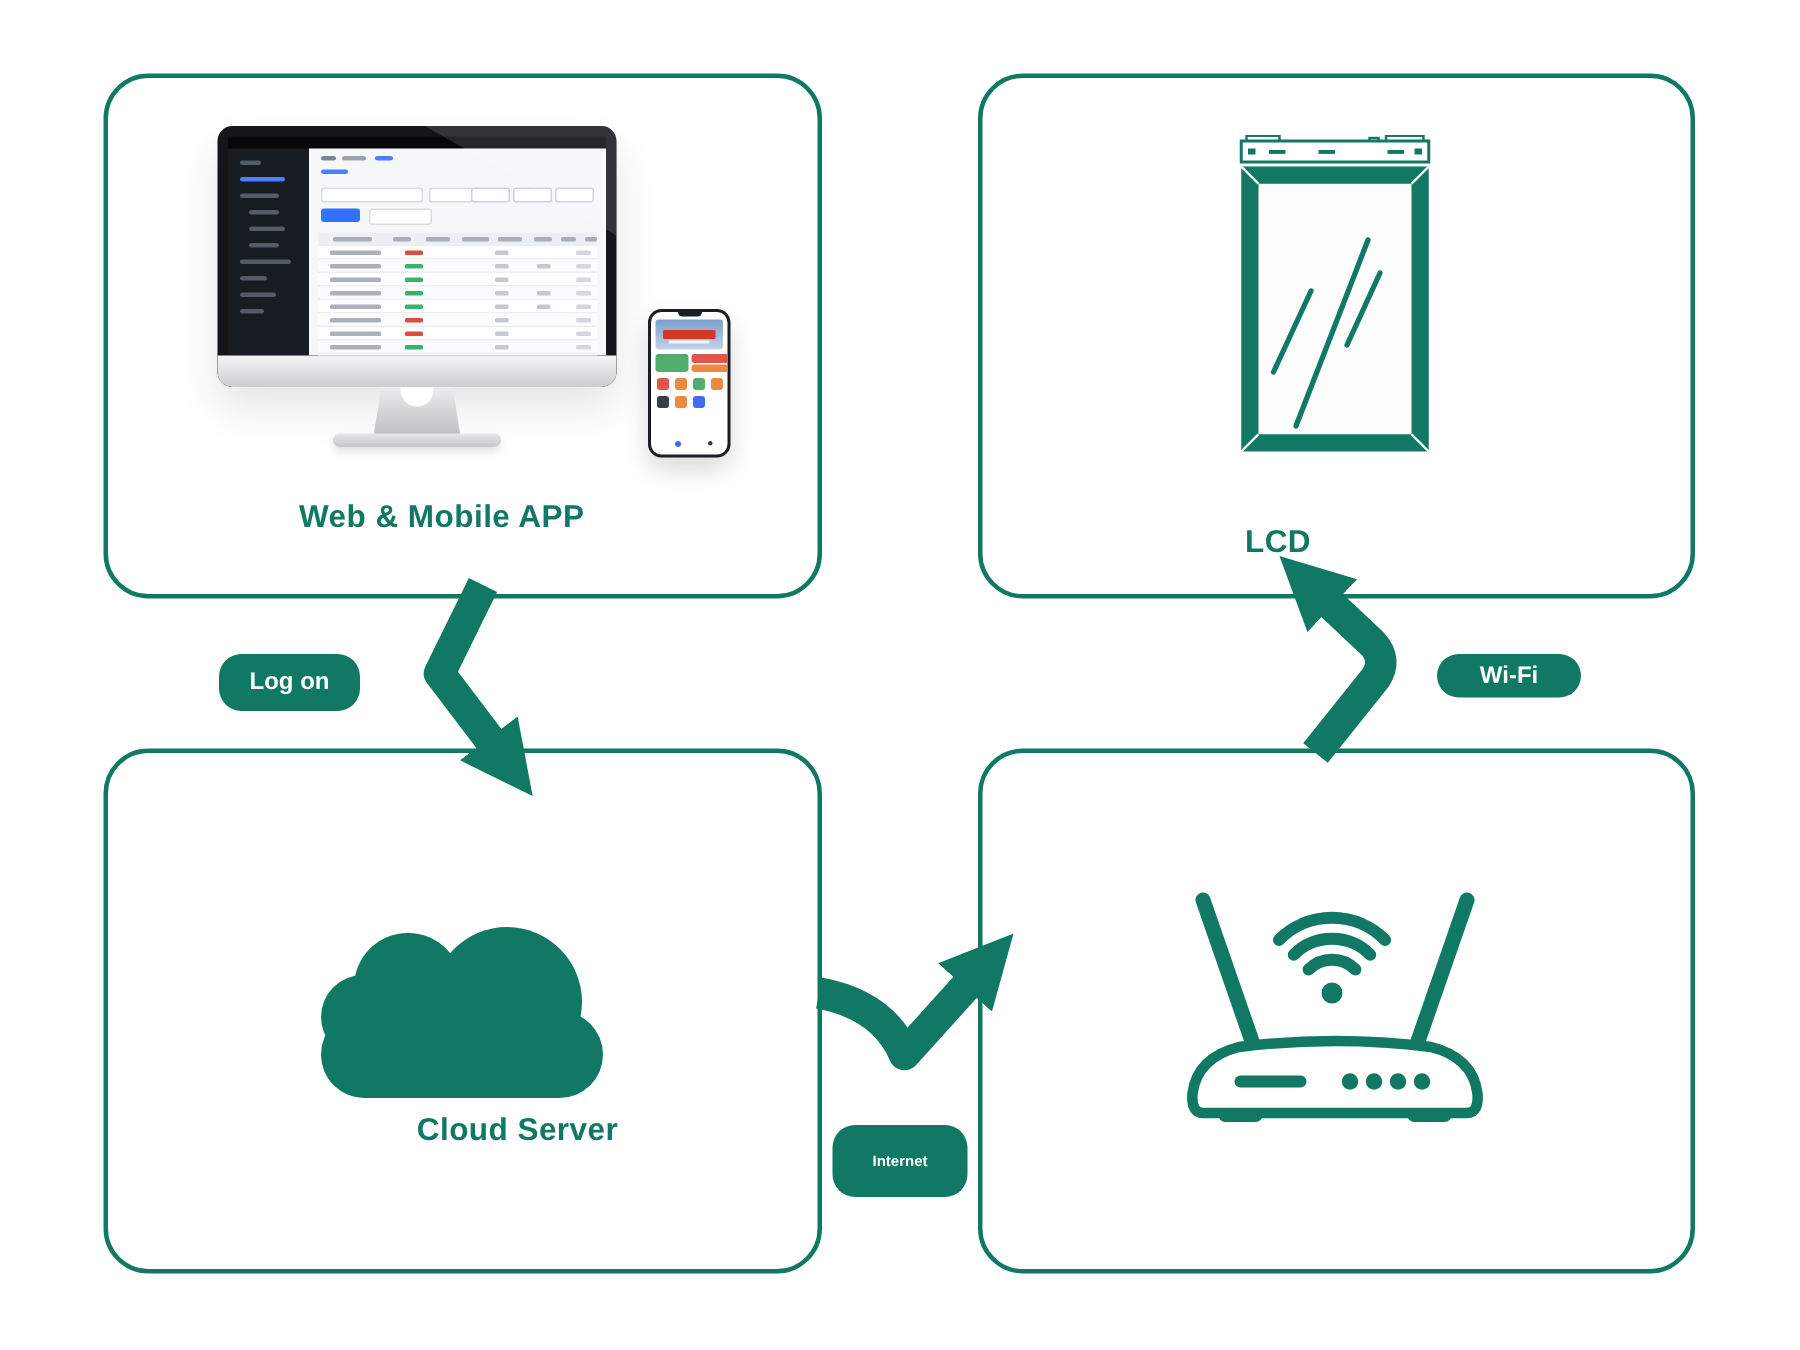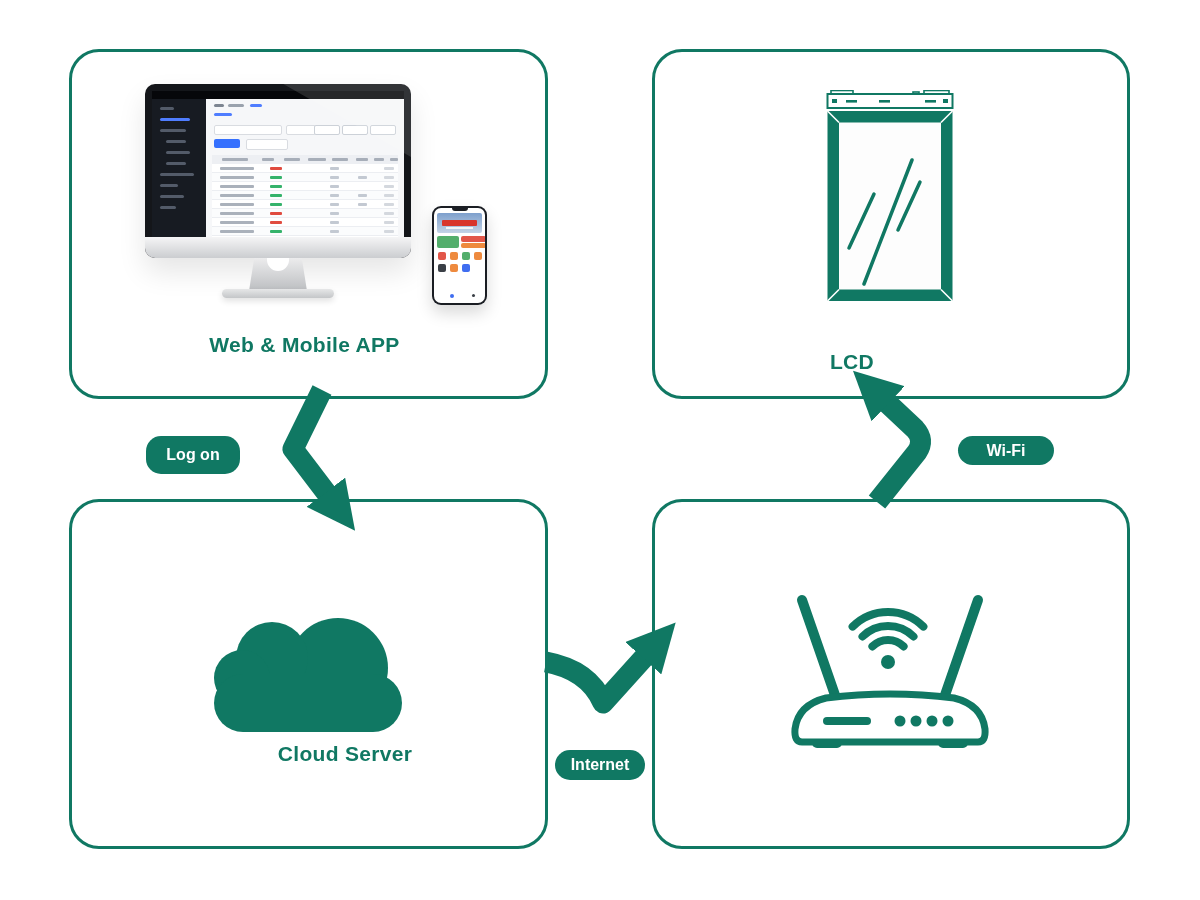--- a/index.html
+++ b/index.html
@@ -7,31 +7,31 @@
          font-family:"Liberation Sans", sans-serif;}
 
   
   .panel{position:absolute;box-sizing:border-box;border:3px solid #107863;border-radius:30px;background:#fff;}
   .panel.a{left:69px;top:49px;width:479px;height:350px;}
   .panel.b{left:652px;top:49px;width:478px;height:350px;}
   .panel.c{left:69px;top:499px;width:479px;height:350px;}
   .panel.d{left:652px;top:499px;width:478px;height:350px;}
 
   .node-label{position:absolute;color:#107863;font-size:21px;font-weight:700;letter-spacing:.3px;text-align:center;}
-  .nl-a{left:65px;top:333px;width:479px;}
+  .nl-a{left:55px;top:333px;width:479px;}
   .nl-b{left:652px;top:350px;width:400px;}
   .nl-c{left:69px;top:742px;width:552px;}
   .nl-d{left:652px;top:783px;width:478px;}
 
   
   .pill{position:absolute;display:flex;align-items:center;justify-content:center;
         background:#107863;color:#fff;font-weight:700;font-size:16px;border-radius:15px;z-index:7;}
   .pill.logon{left:146px;top:436px;width:94px;height:38px;}
   .pill.wifi{left:958px;top:436px;width:96px;height:29px;}
-  .pill.internet{left:555px;top:750px;width:90px;height:30px;box-shadow:0 0 0 3px #fff;font-size:16px;}
+  .pill.internet{left:555px;top:750px;width:90px;height:48px;box-shadow:0 0 0 3px #fff;font-size:10px;}
 
   .overlay{position:absolute;left:0;top:0;width:1200px;height:900px;z-index:6;pointer-events:none;}
 
   
   .monitor{position:absolute;left:145px;top:84px;width:266px;height:214px;z-index:2;}
   .m-frame{position:absolute;left:0;top:0;width:266px;height:174px;background:#14161a;border-radius:10px;
            overflow:hidden;box-shadow:0 14px 28px rgba(0,0,0,.10);}
   .f-glare{position:absolute;left:0;top:0;width:100%;height:100%;
            background:rgba(255,255,255,.13);clip-path:polygon(52% 0,100% 0,100% 42%);}
   .m-screen{position:absolute;left:7px;top:7px;width:252px;height:146px;background:#0a0c0f;overflow:hidden;}

